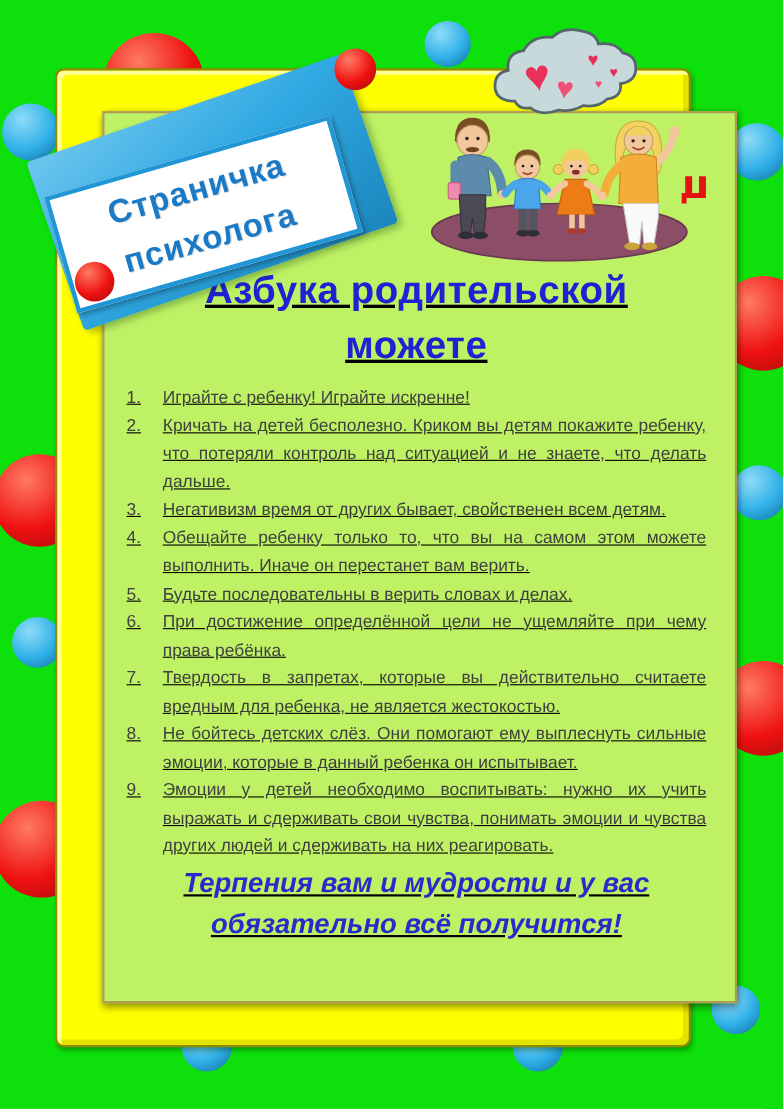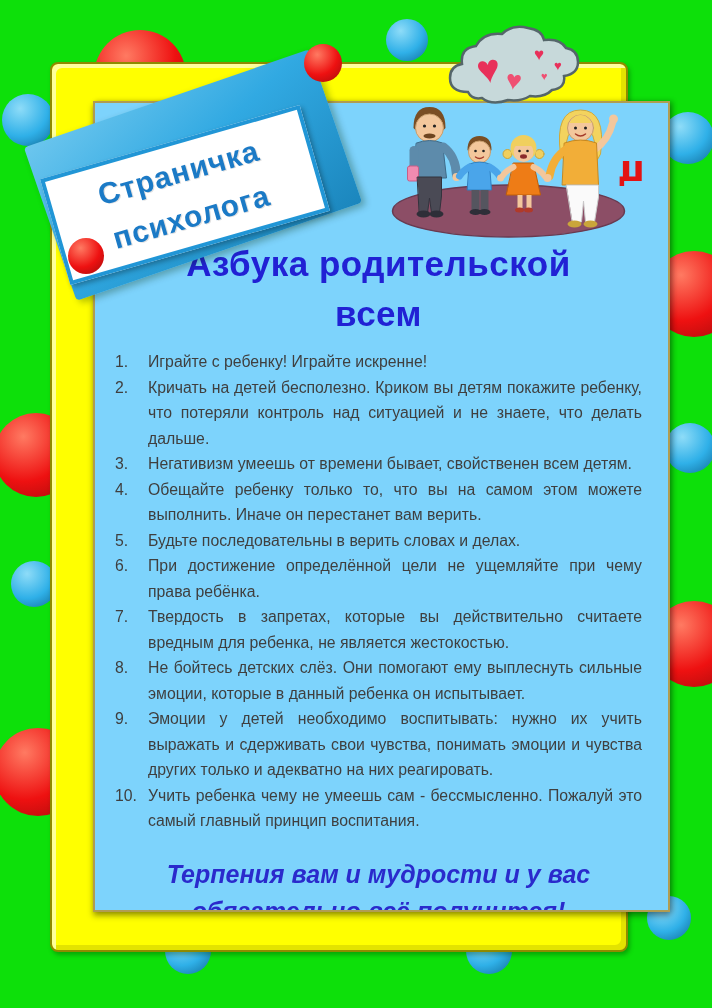--- a/index.html
+++ b/index.html
@@ -20,34 +20,35 @@
   .c-blue{background:radial-gradient(circle at 35% 28%,#8edcf8,var(--circle-blue) 55%,#13719f 96%)}
   
   .yellow-card{
     position:absolute;left:50px;top:62px;width:578px;height:890px;z-index:2;
     background:var(--card);border:2px solid var(--card-border);border-radius:8px;
     box-shadow:inset 4px 4px 0 #ffff9a,inset -5px -5px 0 #e3e300,2px 3px 4px rgba(0,60,0,.35);
   }
   
   .page{
     position:absolute;left:93px;top:101px;width:577px;height:811px;z-index:3;
-    background:#7dd3fc;border:2px solid var(--page-border);
+    background:#bef264;border:2px solid var(--page-border);
     box-shadow:0 4px 6px rgba(0,0,0,.35),3px 0 5px rgba(0,0,0,.22);
+    text-decoration:underline;
   }
   .page-content{padding:136px 26px 0 20px;height:100%;overflow:hidden}
   .title{
     text-align:center;font-weight:bold;font-size:35px;line-height:50px;
     color:var(--title-text);letter-spacing:.5px;margin-bottom:10px;
   }
   .list{margin-top:2px}
   .li{display:flex;font-size:15.8px;line-height:25.5px;color:var(--body-text)}
   .li .num{flex:0 0 33px}
   .li .txt{flex:1;text-align:justify;hyphens:none}
   .footer{
-    margin-top:22px;text-align:center;font-style:italic;font-weight:bold;
+    margin-top:2px;text-align:center;font-style:italic;font-weight:bold;
     font-size:25px;line-height:37px;color:var(--footer-text);
   }
   
   .banner-blue{
     position:absolute;left:42px;top:94px;width:302px;height:162px;z-index:5;
     background:linear-gradient(155deg,#6cc6ee,var(--banner-card) 45%,#1b86bd);
     transform:rotate(-19deg);border-radius:4px;box-shadow:3px 4px 7px rgba(0,40,0,.3);
   }
   .banner-white{
     position:absolute;left:50px;top:140px;width:270px;height:110px;z-index:5;
@@ -85,34 +86,34 @@
 <div class="circ c-blue" style="left:647px;top:896px;width:44px;height:44px"></div>
 <div class="circ c-blue" style="left:165px;top:928px;width:46px;height:46px"></div>
 <div class="circ c-blue" style="left:466px;top:928px;width:46px;height:46px"></div>
 
 <div class="yellow-card"></div>
 
 <div class="page">
   <div class="page-content">
     <div class="title">
       <div>Азбука родительской</div>
-      <div>всем</div>
+      <div>можете</div>
     </div>
     <div class="list">
       <div class="li">
           <span class="num">1.</span>
           <span class="txt">Играйте с ребенку! Играйте искренне!</span>
         </div>
       <div class="li">
           <span class="num">2.</span>
           <span class="txt">Кричать на детей бесполезно. Криком вы детям покажите ребенку, что потеряли контроль над ситуацией и не знаете, что делать дальше.</span>
         </div>
       <div class="li">
           <span class="num">3.</span>
-          <span class="txt">Негативизм умеешь от времени бывает, свойственен всем детям.</span>
+          <span class="txt">Негативизм время от других бывает, свойственен всем детям.</span>
         </div>
       <div class="li">
           <span class="num">4.</span>
           <span class="txt">Обещайте ребенку только то, что вы на самом этом можете выполнить. Иначе он перестанет вам верить.</span>
         </div>
       <div class="li">
           <span class="num">5.</span>
           <span class="txt">Будьте последовательны в верить словах и делах.</span>
         </div>
       <div class="li">
@@ -122,25 +123,21 @@
       <div class="li">
           <span class="num">7.</span>
           <span class="txt">Твердость в запретах, которые вы действительно считаете вредным для ребенка, не является жестокостью.</span>
         </div>
       <div class="li">
           <span class="num">8.</span>
           <span class="txt">Не бойтесь детских слёз. Они помогают ему выплеснуть сильные эмоции, которые в данный ребенка он испытывает.</span>
         </div>
       <div class="li">
           <span class="num">9.</span>
-          <span class="txt">Эмоции у детей необходимо воспитывать: нужно их учить выражать и сдерживать свои чувства, понимать эмоции и чувства других только и адекватно на них реагировать.</span>
-        </div>
-      <div class="li">
-          <span class="num">10.</span>
-          <span class="txt">Учить ребенка чему не умеешь сам - бессмысленно. Пожалуй это самый главный принцип воспитания.</span>
+          <span class="txt">Эмоции у детей необходимо воспитывать: нужно их учить выражать и сдерживать свои чувства, понимать эмоции и чувства других людей и сдерживать на них реагировать.</span>
         </div>
     </div>
     <div class="footer">Терпения вам и мудрости и у вас обязательно всё получится!</div>
   </div>
 </div>
 
 <div class="banner-blue"></div>
 <div class="banner-white">
   <span>Страничка</span>
   <span>психолога</span>

